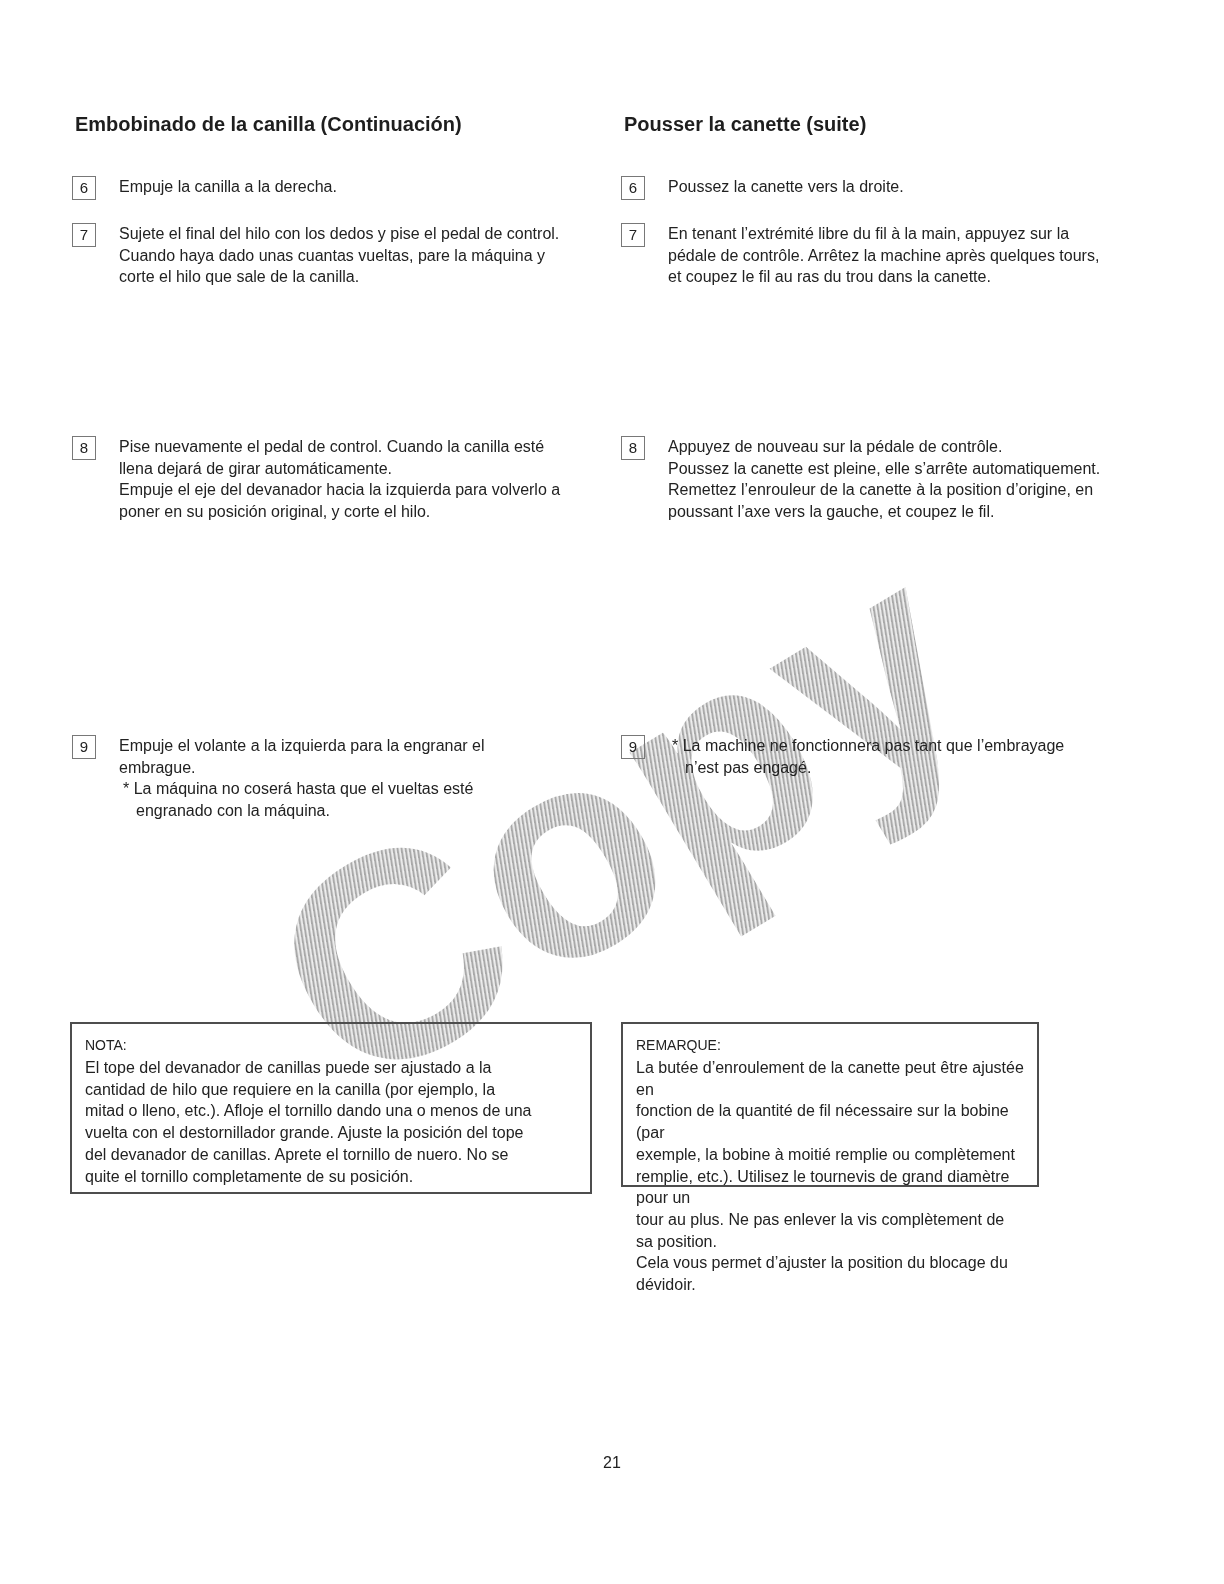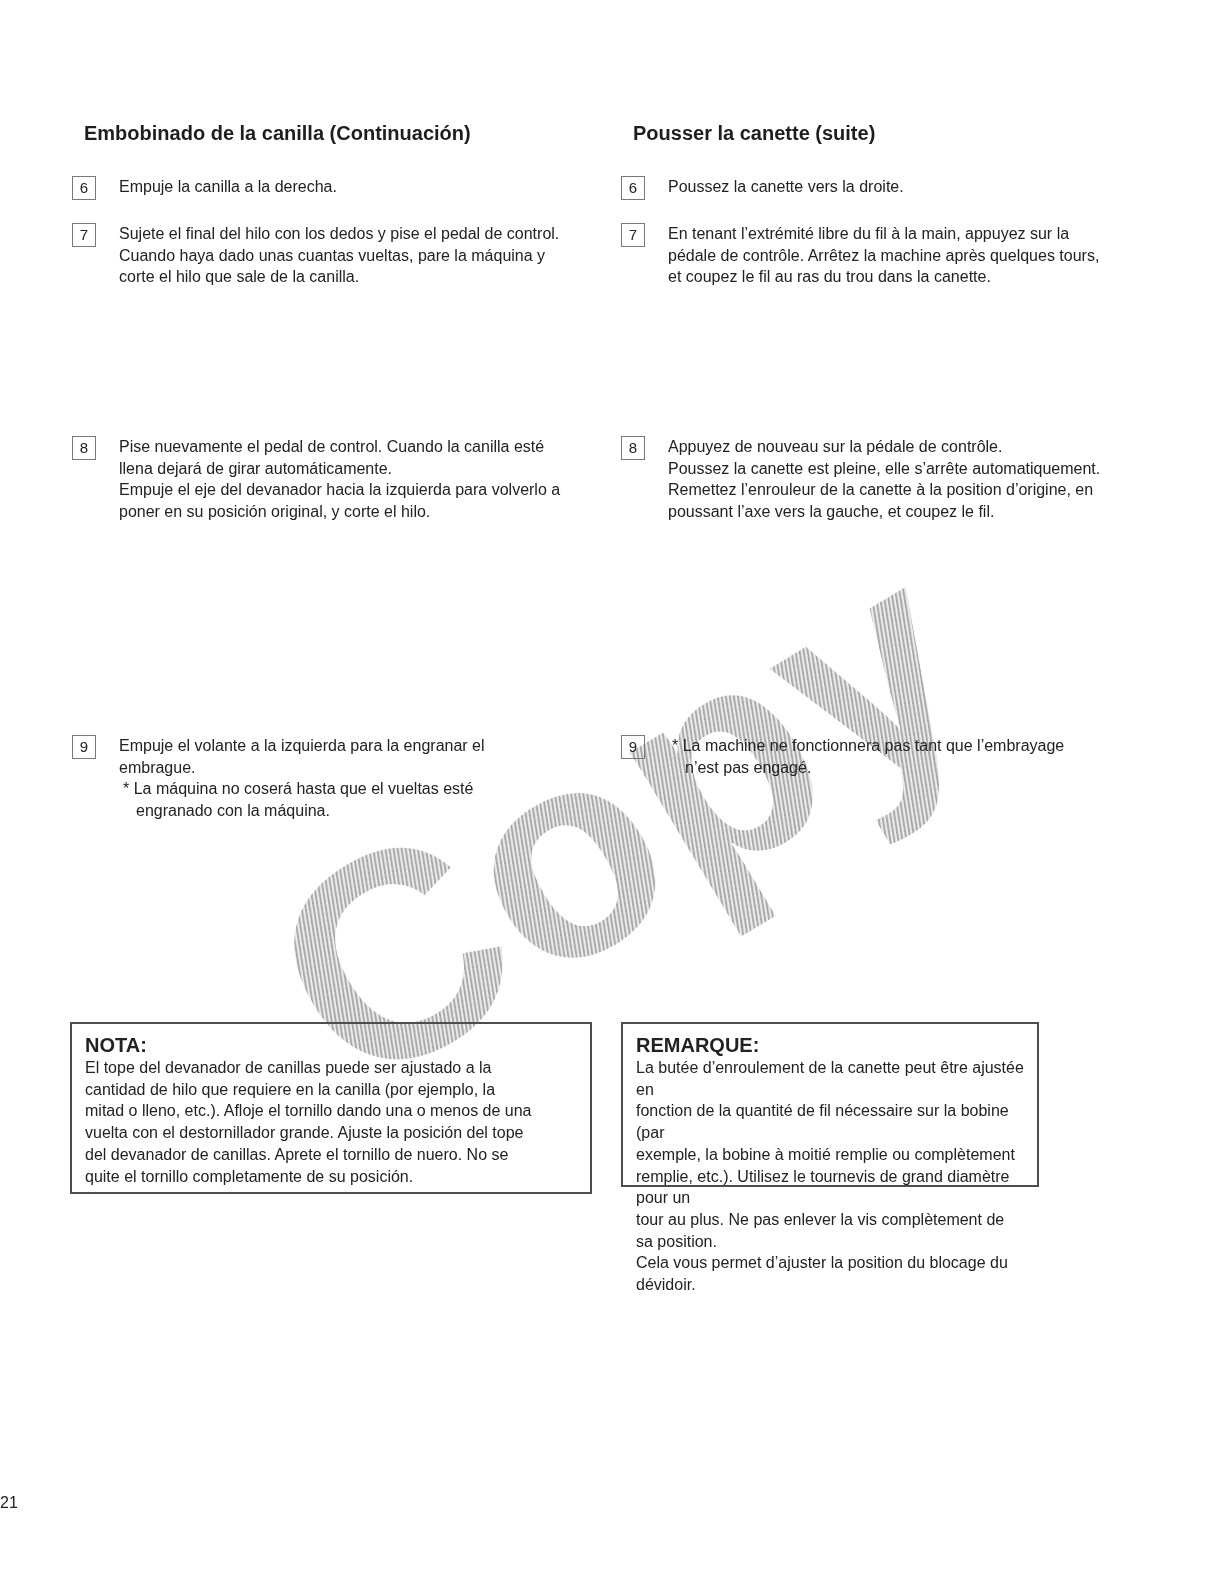--- a/index.html
+++ b/index.html
@@ -52,21 +52,21 @@
     height: 100%;
     z-index: 1;
   }
   .col-es { left: 72px;  width: 525px; }
   .col-fr { left: 621px; width: 535px; }
 
   .col-title {
     position: absolute;
     top: 110px;
     left: 0;
-    margin: 12px;
+    margin: 3px;
     font-size: 20px;
     font-weight: bold;
     white-space: nowrap;
     color: #1e1e1e;
   }
 
   .step {
     position: absolute;
     left: 0;
     display: flex;
@@ -104,35 +104,36 @@
     position: absolute;
     top: 1022px;
     border: 2px solid #4d4d4d;
     padding: 10px 13px 12px 13px;
     box-sizing: border-box;
     background: transparent;
   }
   .note-box-es { left: -2px; width: 522px; height: 172px; }
   .note-box-fr { left: 0px;  width: 418px; height: 165px; }
   .note-title {
-    font-size: 20px;
-    font-weight: bold;
+    font-size: 14px;
+    font-weight: normal;
     line-height: 23px;
   }
   .note-body {
     font-size: 16px;
     line-height: 21.7px;
     white-space: pre-line;
   }
 
   .page-number {
     position: absolute;
-    top: 1494px;
+    top: 1454px;
     left: 0;
     width: 100%;
+    text-align: center;
     font-size: 16px;
     z-index: 1;
   }
 </style>
 </head>
 <body>
 
 <div class="page">
 
   <div class="watermark">Copy</div>

